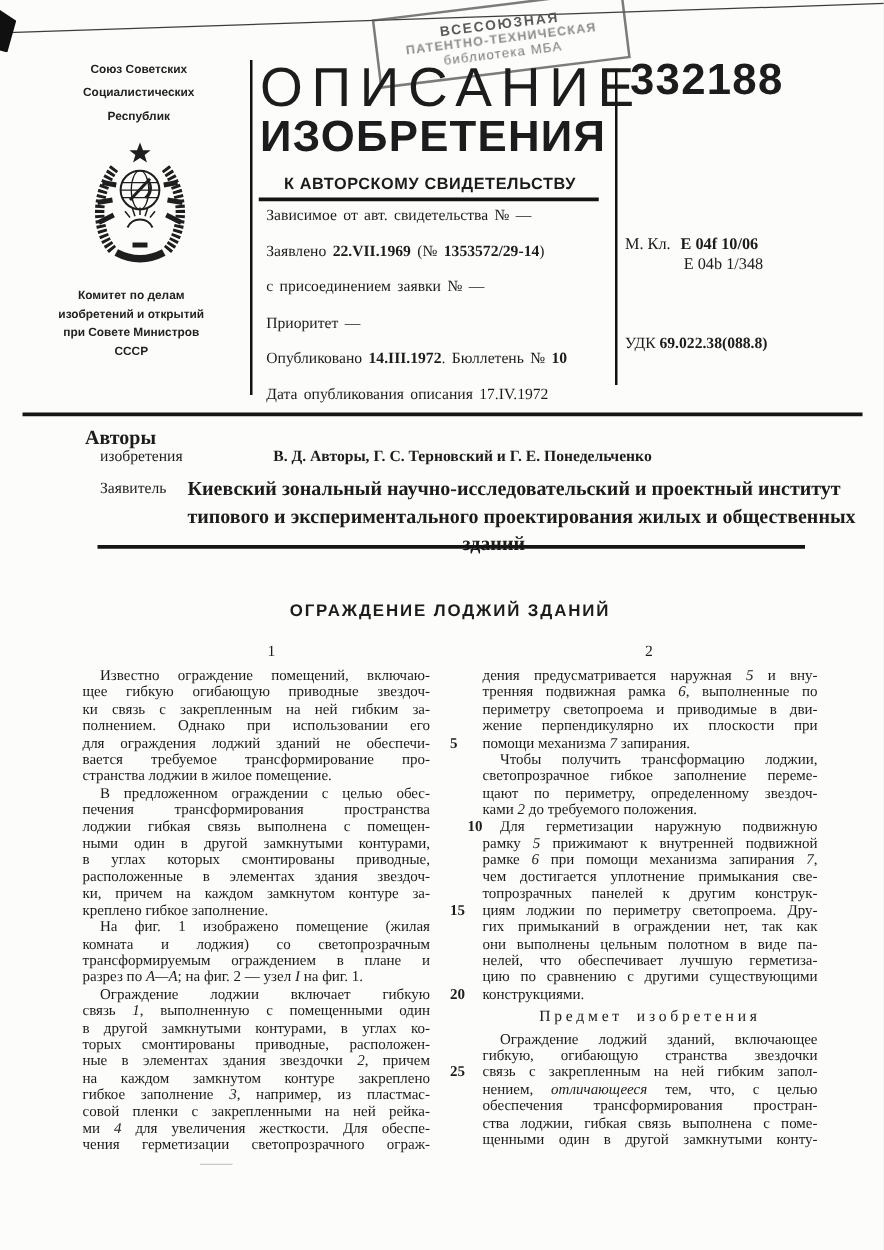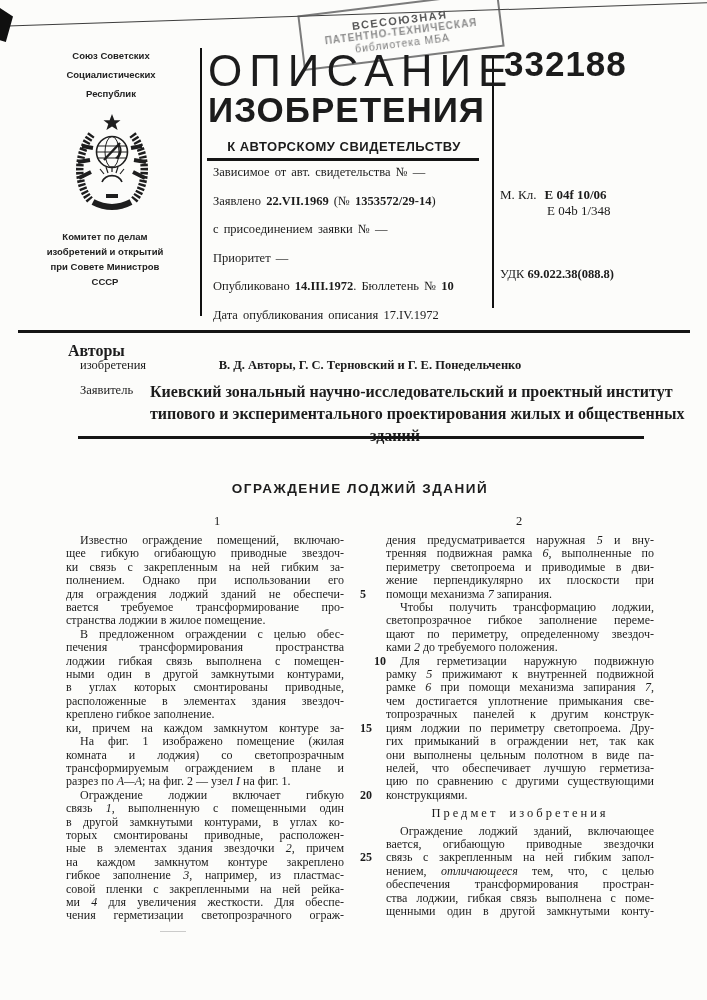--- a/index.html
+++ b/index.html
@@ -180,22 +180,22 @@
       <div class="bl">полнением. Однако при использовании его</div>
       <div class="bl">для ограждения лоджий зданий не обеспечи-</div>
       <div class="bl">вается требуемое трансформирование про-</div>
       <div class="bl e">странства лоджии в жилое помещение.</div>
       <div class="bl p">В предложенном ограждении с целью обес-</div>
       <div class="bl">печения трансформирования пространства</div>
       <div class="bl">лоджии гибкая связь выполнена с помещен-</div>
       <div class="bl">ными один в другой замкнутыми контурами,</div>
       <div class="bl">в углах которых смонтированы приводные,</div>
       <div class="bl">расположенные в элементах здания звездоч-</div>
+      <div class="bl">ки, причем на каждом замкнутом контуре за-</div>
       <div class="bl e">креплено гибкое заполнение.</div>
-      <div class="bl">ки, причем на каждом замкнутом контуре за-</div>
       <div class="bl p">На фиг. 1 изображено помещение (жилая</div>
       <div class="bl">комната и лоджия) со светопрозрачным</div>
       <div class="bl">трансформируемым ограждением в плане и</div>
       <div class="bl e">разрез по <i>А—А</i>; на фиг. 2 — узел <i>I</i> на фиг. 1.</div>
       <div class="bl p">Ограждение лоджии включает гибкую</div>
       <div class="bl">связь <i>1</i>, выполненную с помещенными один</div>
       <div class="bl">в другой замкнутыми контурами, в углах ко-</div>
       <div class="bl">торых смонтированы приводные, расположен-</div>
       <div class="bl">ные в элементах здания звездочки <i>2</i>, причем</div>
       <div class="bl">на каждом замкнутом контуре закреплено</div>
@@ -220,21 +220,21 @@
       <div class="bl">чем достигается уплотнение примыкания све-</div>
       <div class="bl">топрозрачных панелей к другим конструк-</div>
       <div class="bl">циям лоджии по периметру светопроема. Дру-<span class="mnum">15</span></div>
       <div class="bl">гих примыканий в ограждении нет, так как</div>
       <div class="bl">они выполнены цельным полотном в виде па-</div>
       <div class="bl">нелей, что обеспечивает лучшую герметиза-</div>
       <div class="bl">цию по сравнению с другими существующими</div>
       <div class="bl e">конструкциями.<span class="mnum">20</span></div>
       <div class="bl h">Предмет изобретения</div>
       <div class="bl p">Ограждение лоджий зданий, включающее</div>
-      <div class="bl">вается, огибающую приводные звездочки</div>
+      <div class="bl">гибкую, огибающую странства звездочки</div>
       <div class="bl">связь с закрепленным на ней гибким запол-<span class="mnum">25</span></div>
       <div class="bl">нением, <i>отличающееся</i> тем, что, с целью</div>
       <div class="bl">обеспечения трансформирования простран-</div>
       <div class="bl">ства лоджии, гибкая связь выполнена с поме-</div>
       <div class="bl">щенными один в другой замкнутыми конту-</div>
     </div>
 
 </div>
 
 </body></html>

